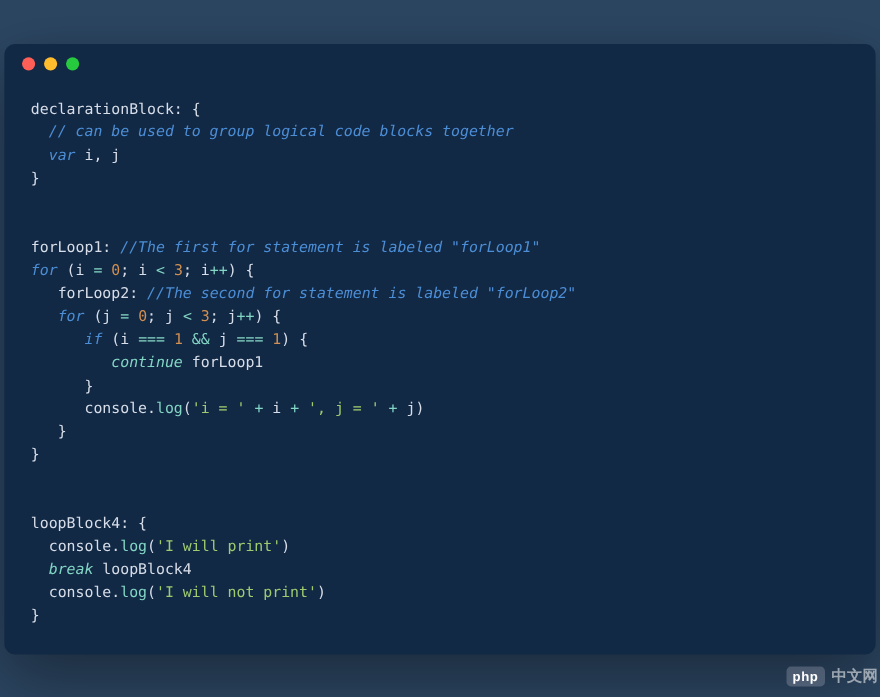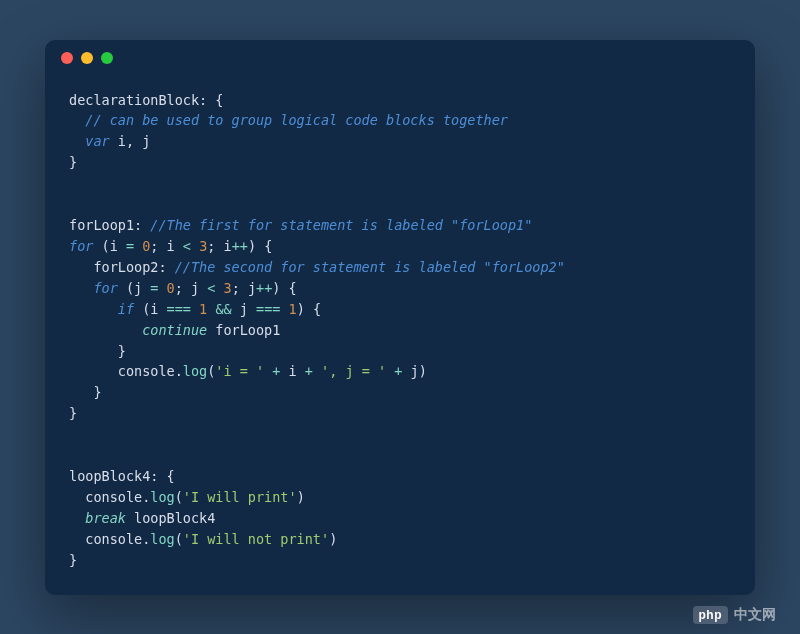--- a/index.html
+++ b/index.html
@@ -12,21 +12,21 @@
       width: 800px;
       height: 634px;
       display: flex;
       align-items: center;
       justify-content: center;
       font-family: 'SF Mono', 'Monaco', 'Menlo', 'Consolas', monospace;
       position: relative;
     }
     .window {
       background: #122945;
-      width: 710px;
+      width: 792px;
       height: 555px;
       border-radius: 10px;
       box-shadow: 0 20px 60px rgba(0,0,0,0.4);
       overflow: hidden;
     }
     .titlebar {
       height: 36px;
       display: flex;
       align-items: center;
       padding-left: 16px;
@@ -53,21 +53,21 @@
     .c-keyword { color: #4c8ed6; font-style: italic; }
     .c-var { color: #d8dee9; }
     .c-num { color: #d18f52; }
     .c-op { color: #83d6c5; }
     .c-func { color: #83d6c5; }
     .c-string { color: #9ecb70; }
     .c-flow { color: #83d6c5; font-style: italic; }
     .watermark {
       position: absolute;
       bottom: 10px;
-      right: 24px;
+      right: 2px;
       display: flex;
       align-items: center;
       gap: 6px;
       color: rgba(255,255,255,0.55);
       font-family: sans-serif;
       font-size: 14px;
       font-weight: bold;
     }
     .watermark-badge {
       background: rgba(120,130,150,0.5);

